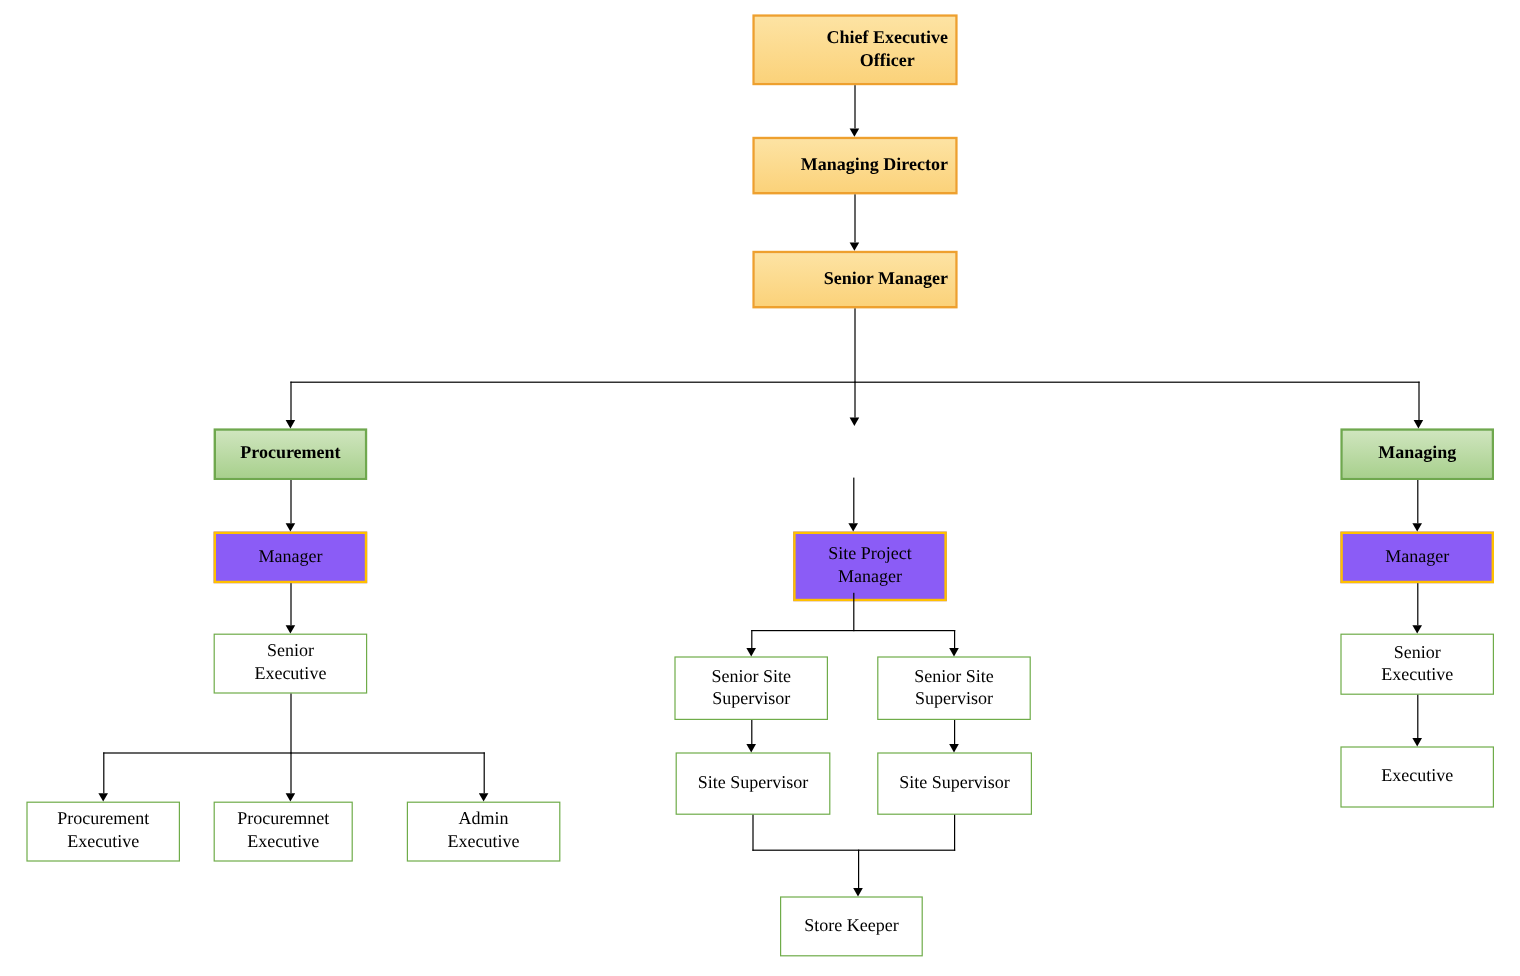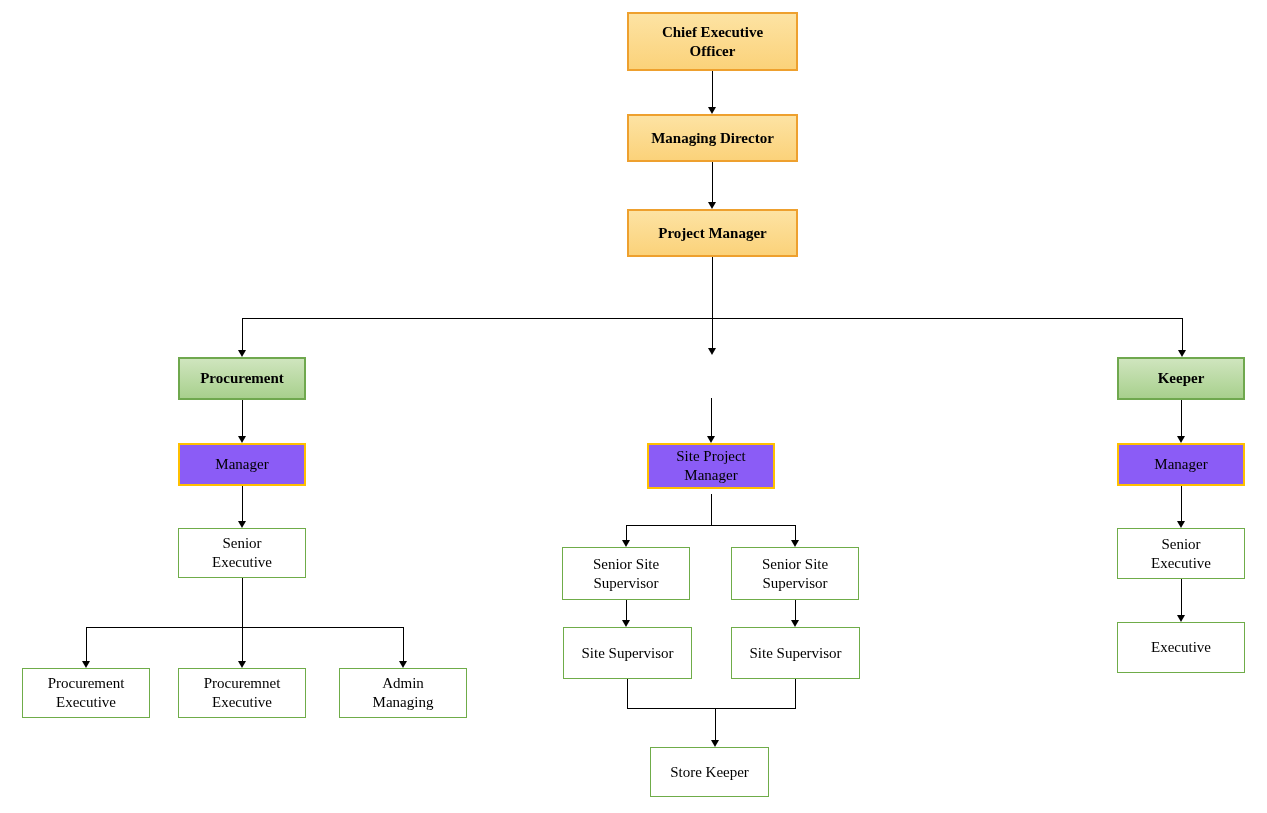--- a/index.html
+++ b/index.html
@@ -8,21 +8,21 @@
     --gold-border:#ffc000; --green-border:#6fac49;
     --line:#000000; --text:#000000; --background:#ffffff;
   }
   html,body{margin:0;padding:0;}
   body{font-family:"Liberation Serif","DejaVu Serif",serif;background:var(--background);}
   .canvas{position:relative;width:1267px;height:813px;background:var(--background);overflow:hidden;}
   .node{position:absolute;box-sizing:border-box;display:flex;align-items:center;justify-content:center;
         text-align:center;color:var(--text);font-size:15px;line-height:1.25;}
   .node .label{white-space:pre-line;padding:0 6px;}
   .exec{background:linear-gradient(180deg,var(--exec-fill-top),var(--exec-fill-bottom));
-        border:2px solid var(--exec-border);font-weight:bold;}
+        border:2px solid var(--exec-border);font-weight:bold;justify-content:flex-end;}
   .dept{background:linear-gradient(180deg,var(--dept-fill-top),var(--dept-fill-bottom));
         border:2px solid var(--dept-border);font-weight:bold;}
   .goldbox{background:#8b5cf6;border:2px solid var(--gold-border);}
   .greenbox{background:#fff;border:1.5px solid var(--green-border);}
   .vline{position:absolute;width:1px;background:var(--line);}
   .hline{position:absolute;height:1px;background:var(--line);}
   .arrow{position:absolute;width:0;height:0;
          border-left:4.5px solid transparent;border-right:4.5px solid transparent;
          border-top:7px solid var(--line);}
 </style>
@@ -32,51 +32,51 @@
 <div class="canvas">
 
   <div class="node exec" style="left:627px;top:12px;width:171px;height:59px">
     <span class="label">Chief Executive
 Officer</span>
   </div>
   <div class="node exec" style="left:627px;top:114px;width:171px;height:48px">
     <span class="label">Managing Director</span>
   </div>
   <div class="node exec" style="left:627px;top:209px;width:171px;height:48px">
-    <span class="label">Project Manager</span>
+    <span class="label">Senior Manager</span>
   </div>
 
   <div class="node dept" style="left:178px;top:357px;width:128px;height:43px">
     <span class="label">Procurement</span>
   </div>
   <div class="node dept" style="left:1117px;top:357px;width:128px;height:43px">
-    <span class="label">Keeper</span>
+    <span class="label">Managing</span>
   </div>
 
   <div class="node goldbox" style="left:178px;top:443px;width:128px;height:43px">
     <span class="label">Manager</span>
   </div>
   <div class="node greenbox" style="left:178px;top:528px;width:128px;height:50px">
     <span class="label">Senior
 Executive</span>
   </div>
   <div class="node greenbox" style="left:22px;top:668px;width:128px;height:50px">
     <span class="label">Procurement
 Executive</span>
   </div>
-  <div class="node greenbox" style="left:178px;top:668px;width:128px;height:50px">
+  <div class="node greenbox" style="left:178px;top:668px;width:116px;height:50px">
     <span class="label">Procuremnet
 Executive</span>
   </div>
   <div class="node greenbox" style="left:339px;top:668px;width:128px;height:50px">
     <span class="label">Admin
-Managing</span>
+Executive</span>
   </div>
 
-  <div class="node goldbox" style="left:647px;top:443px;width:128px;height:46px">
+  <div class="node goldbox" style="left:661px;top:443px;width:128px;height:58px">
     <span class="label">Site Project
 Manager</span>
   </div>
   <div class="node greenbox" style="left:562px;top:547px;width:128px;height:53px">
     <span class="label">Senior Site
 Supervisor</span>
   </div>
   <div class="node greenbox" style="left:731px;top:547px;width:128px;height:53px">
     <span class="label">Senior Site
 Supervisor</span>

